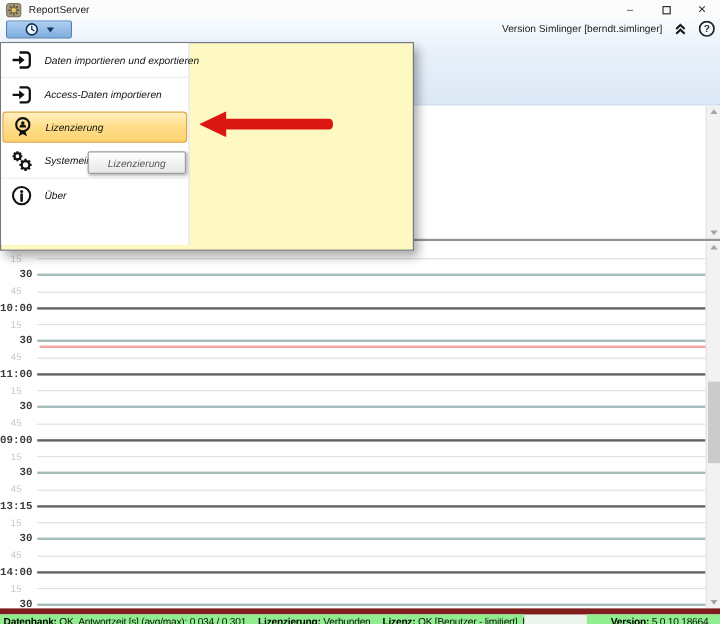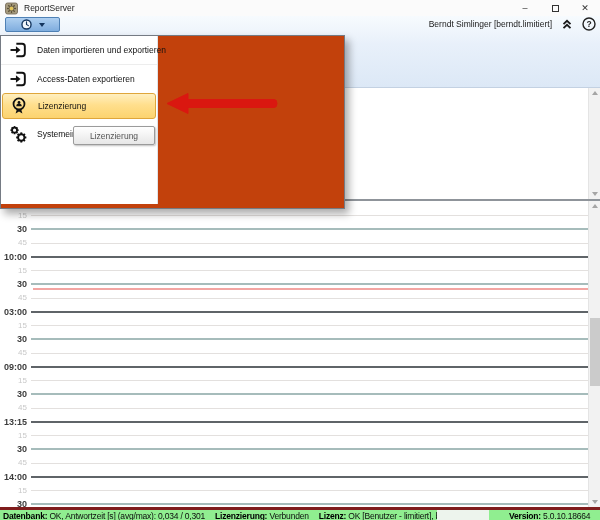--- a/index.html
+++ b/index.html
@@ -40,51 +40,51 @@
     border-bottom:4.5px solid #a5a5a5; margin:3px auto 0; }
   .chev-down { width:0; height:0; border-left:3.5px solid transparent; border-right:3.5px solid transparent;
     border-top:4.5px solid #a5a5a5; position:absolute; bottom:3px; left:2.5px; }
   .divider { position:absolute; left:0; top:199px; width:600px; height:2px; background:#8f949a; }
   
   .timeline { position:absolute; left:0; top:201px; width:600px; height:306px;
     background:#fff; overflow:hidden; }
   .tick { position:absolute; left:0; right:12px; height:14px; display:flex; align-items:center; }
   .tick .lbl { width:30px; text-align:right; padding-right:3px; flex:none; line-height:14px; }
   .tick .line { flex:1; margin-left:1px; }
-  .tick.hour .lbl, .tick.half .lbl { font-weight:bold; font-size:9px; color:#3c3c3c; }
-  .tick.minor .lbl { font-size:8px; color:#c8c8c8; }
+  .tick.hour .lbl, .tick.half .lbl { font-weight:bold; font-size:9px; color:#3c3c3c;font-family:Liberation Mono, monospace; }
+  .tick.minor .lbl { font-size:8px; color:#c8c8c8;text-align:center; }
   .tick.hour .line { height:2px; background:#5f6468; }
   .tick.half .line { height:2px; background:#a6bcbb; }
   .tick.minor .line { height:1px; background:#e3e0de; }
   .now-line { position:absolute; left:33px; right:12px; height:2px; top:87px; z-index:2; }
   .timeline .vscroll { height:306px; }
   .scroll-thumb { position:absolute; left:1px; width:10px; top:117px; height:68px; background:#cbcbcb; }
   
   .menu-panel { position:absolute; left:0; top:35px; width:345px; height:174px;
-    background:#c2410c; border:1px solid #757b84;
-    box-shadow:4px 5px 8px rgba(0,0,0,0.33); z-index:10; }
+    background:#fef9c3; border:1px solid #757b84;
+    box-shadow:4px 5px 8px rgba(0,0,0,0.33); z-index:10;font-style:italic; }
   .menu-col { position:absolute; left:0; top:0; width:157px; height:168px;
     background:#fff; border-right:1px solid #dfe3e8; display:flex; flex-direction:column; }
   .menu-item { height:28px; flex:none; display:flex; align-items:center; padding-left:5px; gap:7px; }
   .menu-item + .menu-item { border-top:1px solid #ededed; }
   .menu-item .mi-icon { width:24px; height:24px; flex:none; display:flex; align-items:center; justify-content:center; }
   .menu-item .mi-label { font-size:8.5px; color:#111; white-space:nowrap; }
   .menu-item.active { height:26px; margin:1px; border:1px solid #dfa63b; border-radius:3px;
     background:linear-gradient(#ffefc0, #ffdf8d 45%, #fcd36f); padding-left:4px; }
   .menu-item.active + .menu-item { border-top:none; }
   .tooltip { position:absolute; left:72px; top:90px; width:82px; height:19px; z-index:20;
     border:1px solid #9b9b9b; border-radius:2px;
     background:linear-gradient(#ffffff, #e7e7e7);
     box-shadow:1px 1px 2px rgba(0,0,0,0.25);
     display:flex; align-items:center; justify-content:center;
     font-size:8.5px; color:#555; }
   .anno-arrow { position:absolute; left:166px; top:92px; z-index:30; }
   
   .statusbar { position:absolute; left:0; top:507px; width:600px; height:13px;
-    background:#edf4ed; border-top:3px solid #7f1d1d; z-index:40; }
+    background:#edf4ed; border-top:5px solid #7f1d1d; z-index:40; }
   .status-seg { position:absolute; top:0; height:12px; display:flex; align-items:center;
     gap:10px; padding:0 3px; font-size:8.5px; letter-spacing:-0.2px;
     white-space:nowrap; overflow:hidden; }
   .status-seg .part b { font-weight:bold; color:#000; }
   .status-seg .part { color:#0d0d0d; }
   .seg-0 { left:0; width:437px; }
   .seg-1 { left:489px; width:111px; }
 </style>
 </head>
 <body>
@@ -112,21 +112,21 @@
 
 <div class="ribbon">
   <div class="menu-button">
     <svg width="13" height="13" viewBox="0 0 16 16">
       <circle cx="8" cy="8" r="5.6" fill="#f2f7fc" stroke="#14355e" stroke-width="1.7"></circle>
       <path d="M8 4.8 V8 L10.3 9.4" fill="none" stroke="#14355e" stroke-width="1.4" stroke-linecap="round"></path>
     </svg>
     <span class="caret-down"></span>
   </div>
   <div class="user-area">
-    <span class="user-name">Berndt Simlinger [berndt.limitiert]</span>
+    <span class="user-name">Version Simlinger [berndt.simlinger]</span>
     <svg width="12" height="12" viewBox="0 0 12 12">
       <path d="M2.5 6.2 L6 2.8 L9.5 6.2 M2.5 10.2 L6 6.8 L9.5 10.2" fill="none" stroke="#1a1a1a" stroke-width="1.8"></path>
     </svg>
     <svg width="14" height="14" viewBox="0 0 14 14">
       <circle cx="7" cy="7" r="6" fill="none" stroke="#222" stroke-width="1.4"></circle>
       <text x="7" y="10" text-anchor="middle" font-size="8.5" font-weight="bold" fill="#222" font-family="Liberation Sans, sans-serif">?</text>
     </svg>
   </div>
 </div>
 
@@ -163,21 +163,21 @@
       </div>
       <div class="tick half" style="top: 76.35px;">
         <span class="lbl">30</span>
         <div class="line"></div>
       </div>
       <div class="tick minor" style="top: 90.1px;">
         <span class="lbl">45</span>
         <div class="line"></div>
       </div>
       <div class="tick hour" style="top: 103.85px;">
-        <span class="lbl">03:00</span>
+        <span class="lbl">11:00</span>
         <div class="line"></div>
       </div>
       <div class="tick minor" style="top: 117.6px;">
         <span class="lbl">15</span>
         <div class="line"></div>
       </div>
       <div class="tick half" style="top: 131.35px;">
         <span class="lbl">30</span>
         <div class="line"></div>
       </div>
@@ -251,21 +251,21 @@
       <span class="mi-label">Daten importieren und exportieren</span>
     </div>
     <div class="menu-item">
       <span class="mi-icon">
         <svg width="20" height="20" viewBox="0 0 24 24">
           <path d="M10 4.5 h7 a3.2 3.2 0 0 1 3.2 3.2 v8.6 a3.2 3.2 0 0 1 -3.2 3.2 h-7" fill="none" stroke="#111" stroke-width="2.3"></path>
           <line x1="3" y1="12" x2="10.5" y2="12" stroke="#111" stroke-width="2.3"></line>
           <path d="M9.5 7.5 L15 12 L9.5 16.5 Z" fill="#111"></path>
         </svg>
       </span>
-      <span class="mi-label">Access-Daten exportieren</span>
+      <span class="mi-label">Access-Daten importieren</span>
     </div>
     <div class="menu-item active">
       <span class="mi-icon">
         <svg width="20" height="20" viewBox="0 0 24 24">
           <circle cx="12" cy="9.5" r="6.6" fill="none" stroke="#111" stroke-width="2.1"></circle>
           <circle cx="12" cy="7.8" r="1.7" fill="#111"></circle>
           <path d="M8.7 12.4 a3.3 3.3 0 0 1 6.6 0 Z" fill="#111"></path>
           <path d="M9.4 15.8 L7.9 21 L12 18.7 L16.1 21 L14.6 15.8 Z" fill="#111"></path>
         </svg>
       </span>
@@ -285,20 +285,30 @@
             <line x1="9.0" y1="14.8" x2="20.2" y2="14.8"></line>
               <line x1="14.6" y1="9.2" x2="14.6" y2="20.4"></line>
             <line x1="10.6" y1="10.8" x2="18.6" y2="18.8"></line>
               <line x1="10.6" y1="18.8" x2="18.6" y2="10.8"></line>
           </g>
           <circle cx="14.6" cy="14.8" r="3.5" fill="#fff" stroke="#111" stroke-width="2.1"></circle>
         </svg>
       </span>
       <span class="mi-label">Systemeinstellungen</span>
     </div>
+    <div class="menu-item">
+      <span class="mi-icon">
+        <svg width="20" height="20" viewBox="0 0 24 24">
+          <circle cx="12" cy="12" r="8.6" fill="none" stroke="#111" stroke-width="2.1"></circle>
+          <circle cx="12" cy="8" r="1.5" fill="#111"></circle>
+          <path d="M12 11 v6.2" stroke="#111" stroke-width="2.6" stroke-linecap="round"></path>
+        </svg>
+      </span>
+      <span class="mi-label">Über</span>
+    </div>
   </div>
   <div class="tooltip">Lizenzierung</div>
 </div>
 
 <svg class="anno-arrow" width="112" height="23" viewBox="0 0 112 23">
   <path d="M1 11.5 L22 1.5 L22 7.5 L108 7.5 Q111 7.5 111 11.5 Q111 15.5 108 15.5 L22 15.5 L22 21.5 Z" fill="#da1710" stroke="#da1710" stroke-width="1" stroke-linejoin="round"></path>
 </svg>
 
 <div class="statusbar">
   <div class="status-seg seg-0" style="background: rgb(144, 238, 144);">

